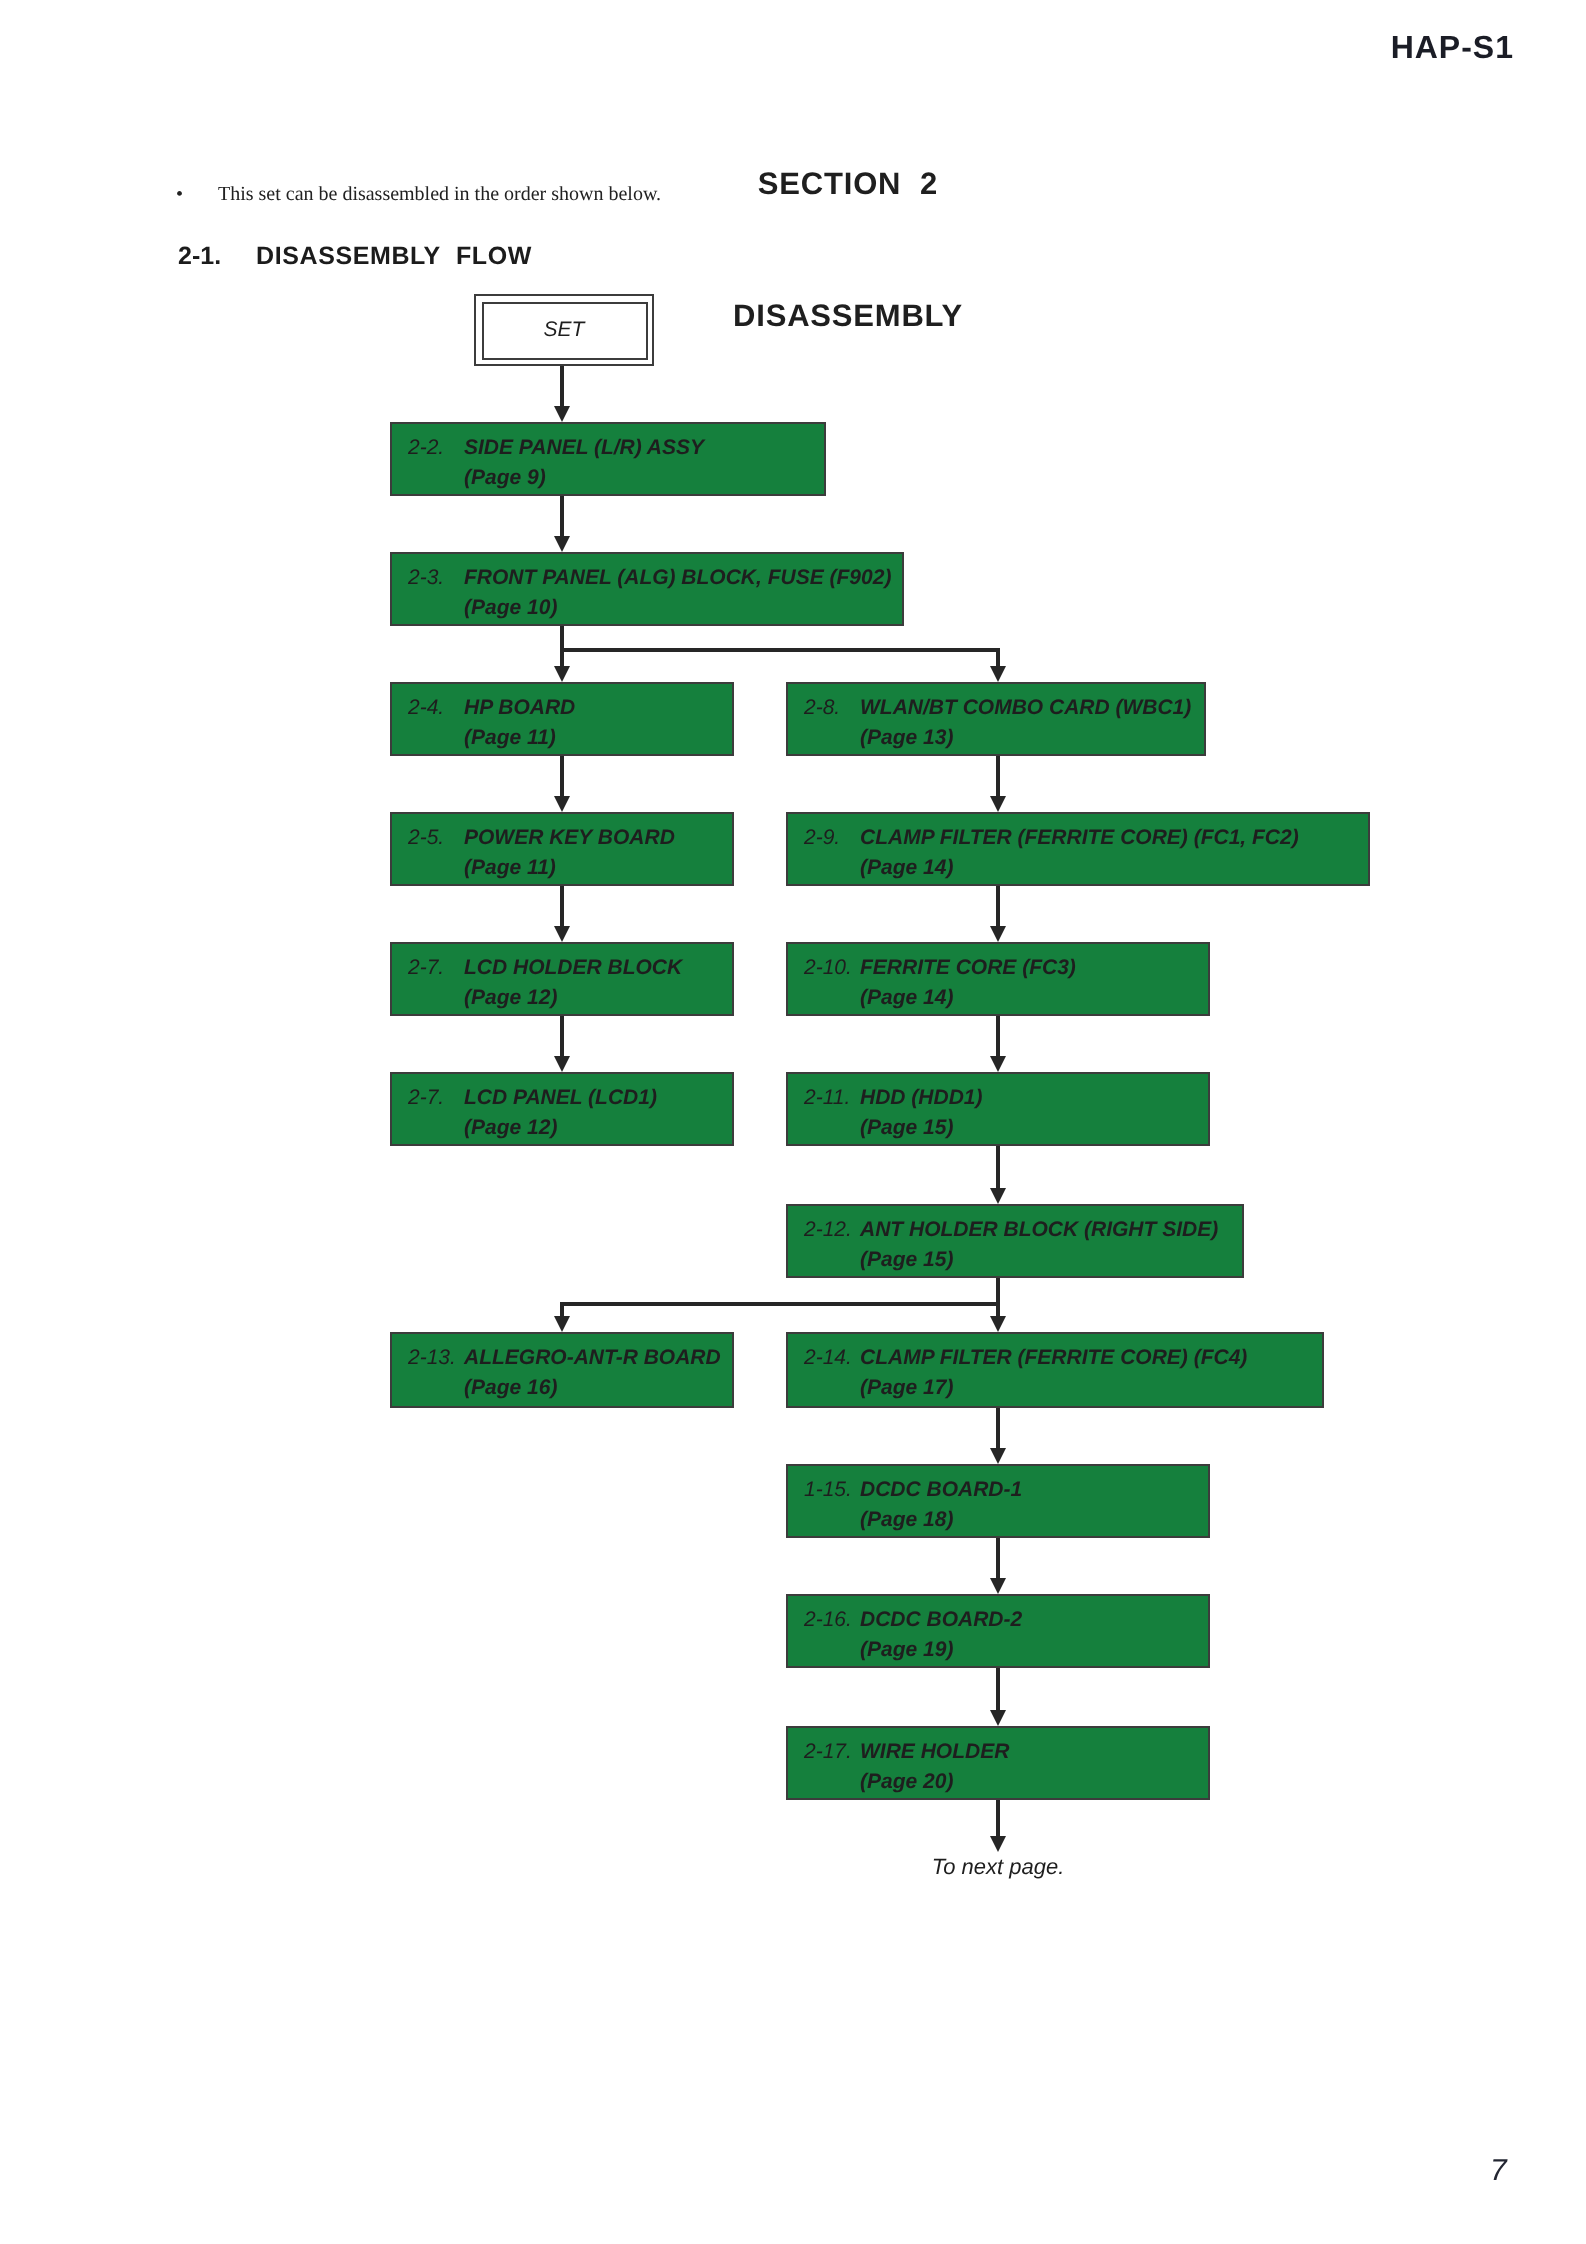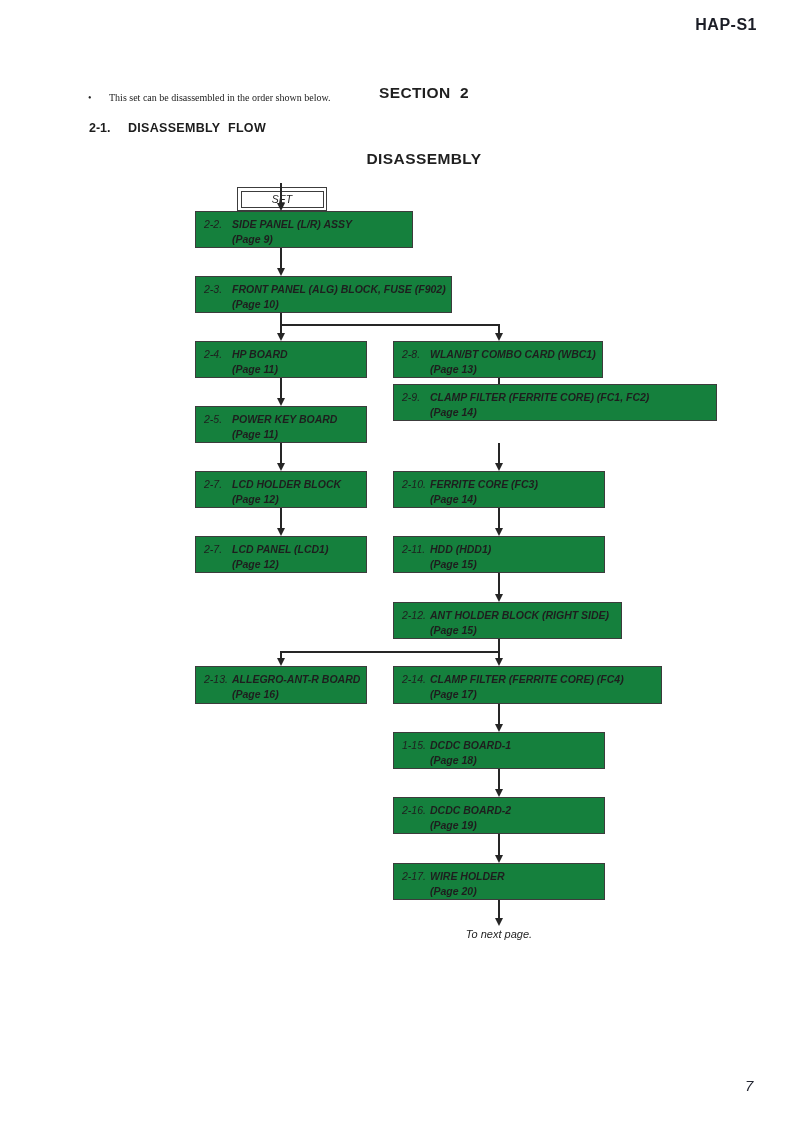--- a/index.html
+++ b/index.html
@@ -17,22 +17,22 @@
   .bullet-line .glyph{display:inline-block;width:21px;}
   .h21{position:absolute;top:121px;left:89px;font-weight:bold;font-size:12.5px;color:#1c1c1c;}
   .h21 .hnum{display:inline-block;width:39px;}
   .h21 .htitle{word-spacing:4px;letter-spacing:.3px;}
   
   .fbox{position:absolute;box-sizing:border-box;border:1.6px solid #3c3c3c;background:#15803d;
     display:flex;align-items:flex-start;padding:4.5px 3px 0 8px;
     font-style:italic;font-size:10.5px;line-height:15px;color:#1e1e1e;}
   .fnum{width:28px;flex:none;}
   .fbody{flex:1;font-weight:bold;}
-  .set-outer{position:absolute;left:237px;top:147px;width:90px;height:24px;box-sizing:border-box;
-    border:1.5px solid #3c3c3c;padding:2.5px;margin-top:40px;}
+  .set-outer{position:absolute;left:237px;top:147px;width:90px;height:36px;box-sizing:border-box;
+    border:1.5px solid #3c3c3c;padding:2.5px;}
   .set-inner{width:100%;height:100%;box-sizing:border-box;border:1.5px solid #3c3c3c;
     display:flex;align-items:center;justify-content:center;font-style:italic;font-size:10.5px;}
   
   .v{position:absolute;width:2px;background:#262626;}
   .h{position:absolute;height:2px;background:#262626;}
   .arr{position:absolute;width:0;height:0;border-left:4px solid transparent;
     border-right:4px solid transparent;border-top:8px solid #262626;}
   .tonext{position:absolute;left:499px;top:928px;transform:translateX(-50%);
     font-style:italic;font-size:11px;color:#1e1e1e;white-space:nowrap;}
   .pagenum{position:absolute;left:745px;top:1077px;font-style:italic;font-size:15px;color:#232632;}
@@ -166,21 +166,21 @@
   </div>
 
   <div class="fbox" style="left:393px;top:341px;width:210px;height:37px">
     <div class="fnum">2-8.</div>
     <div class="fbody">
       <div>WLAN/BT COMBO CARD (WBC1)</div>
       <div>(Page 13)</div>
     </div>
   </div>
 
-  <div class="fbox" style="left:393px;top:384px;width:324px;height:37px">
+  <div class="fbox" style="left:393px;top:406px;width:292px;height:37px">
     <div class="fnum">2-9.</div>
     <div class="fbody">
       <div>CLAMP FILTER (FERRITE CORE) (FC1, FC2)</div>
       <div>(Page 14)</div>
     </div>
   </div>
 
   <div class="fbox" style="left:393px;top:471px;width:212px;height:37px">
     <div class="fnum">2-10.</div>
     <div class="fbody">

